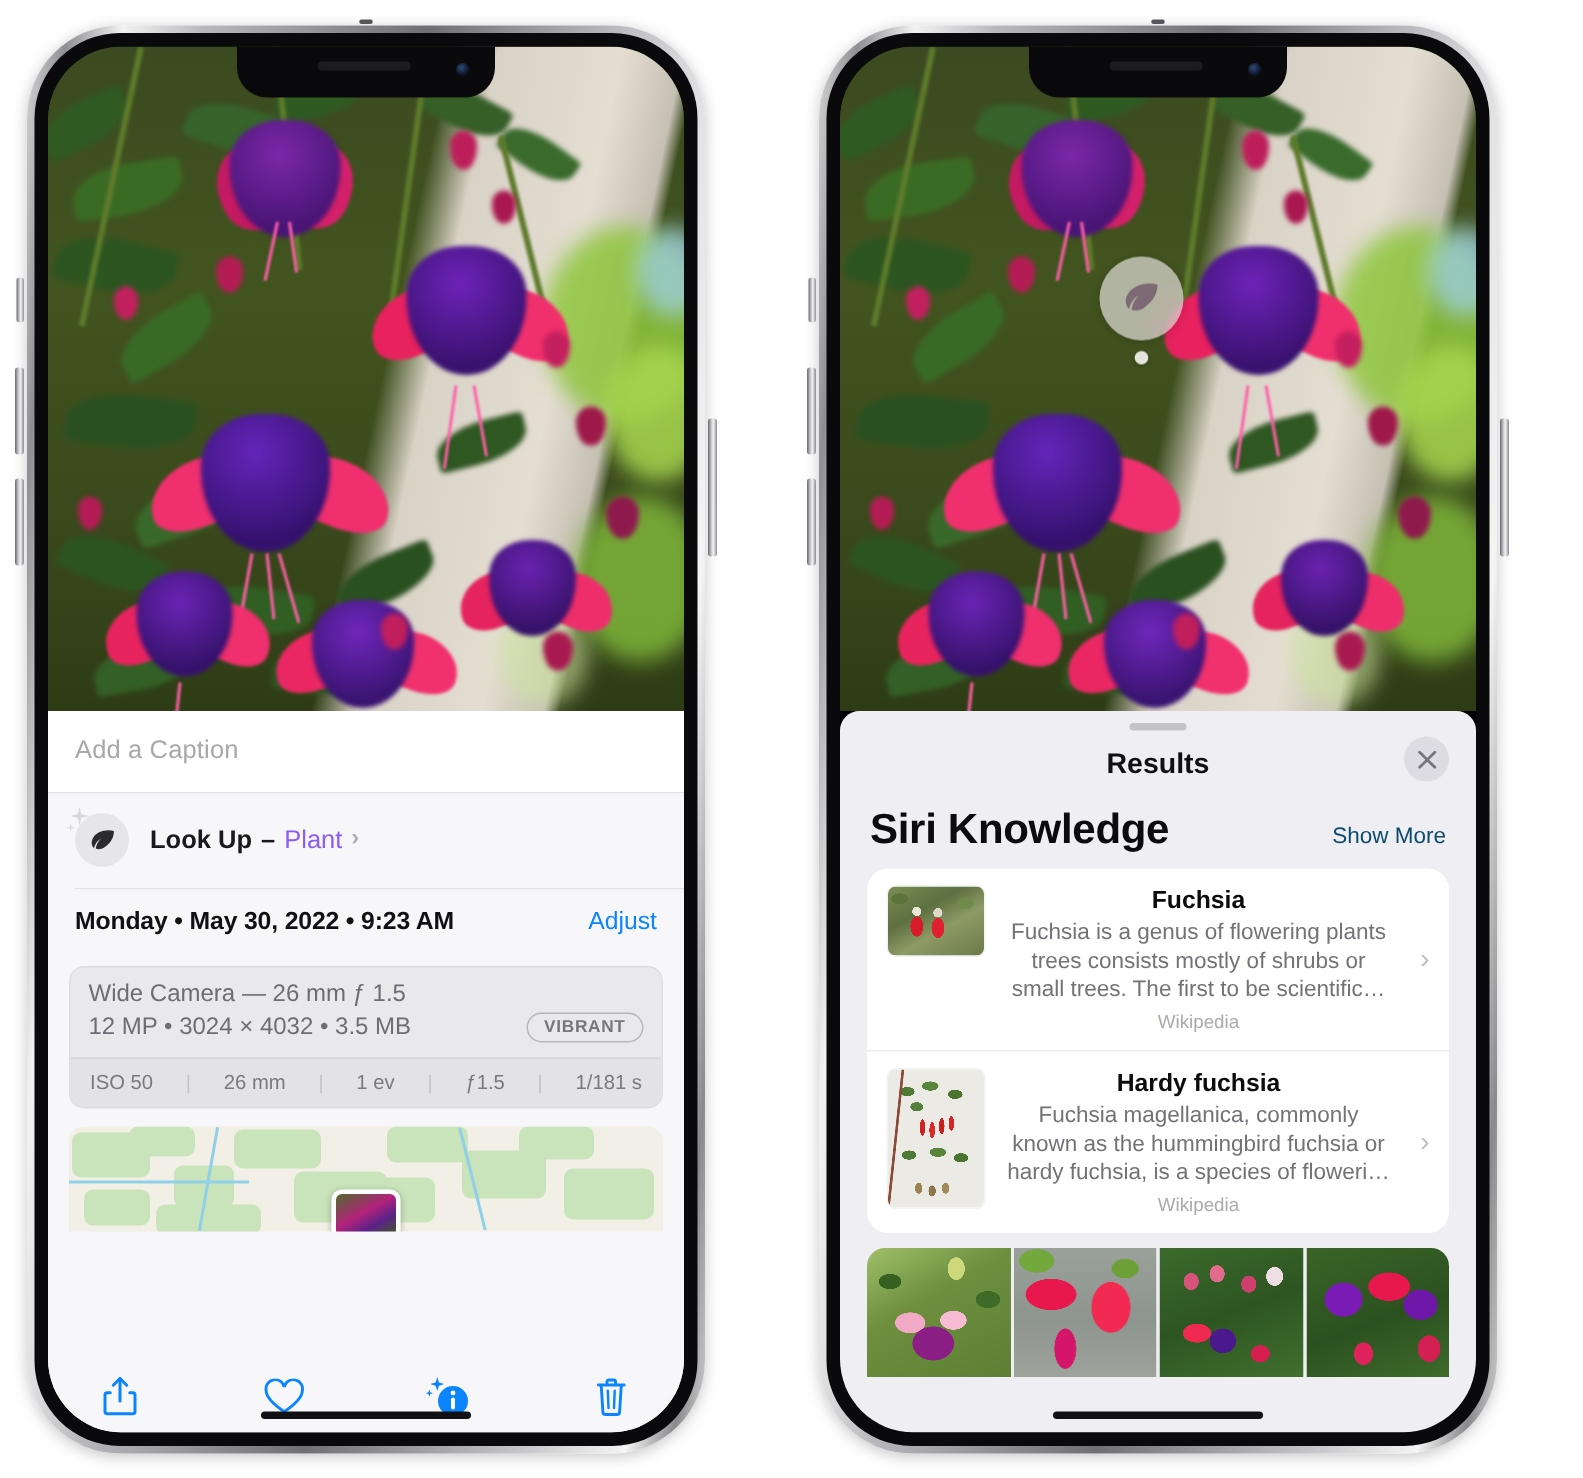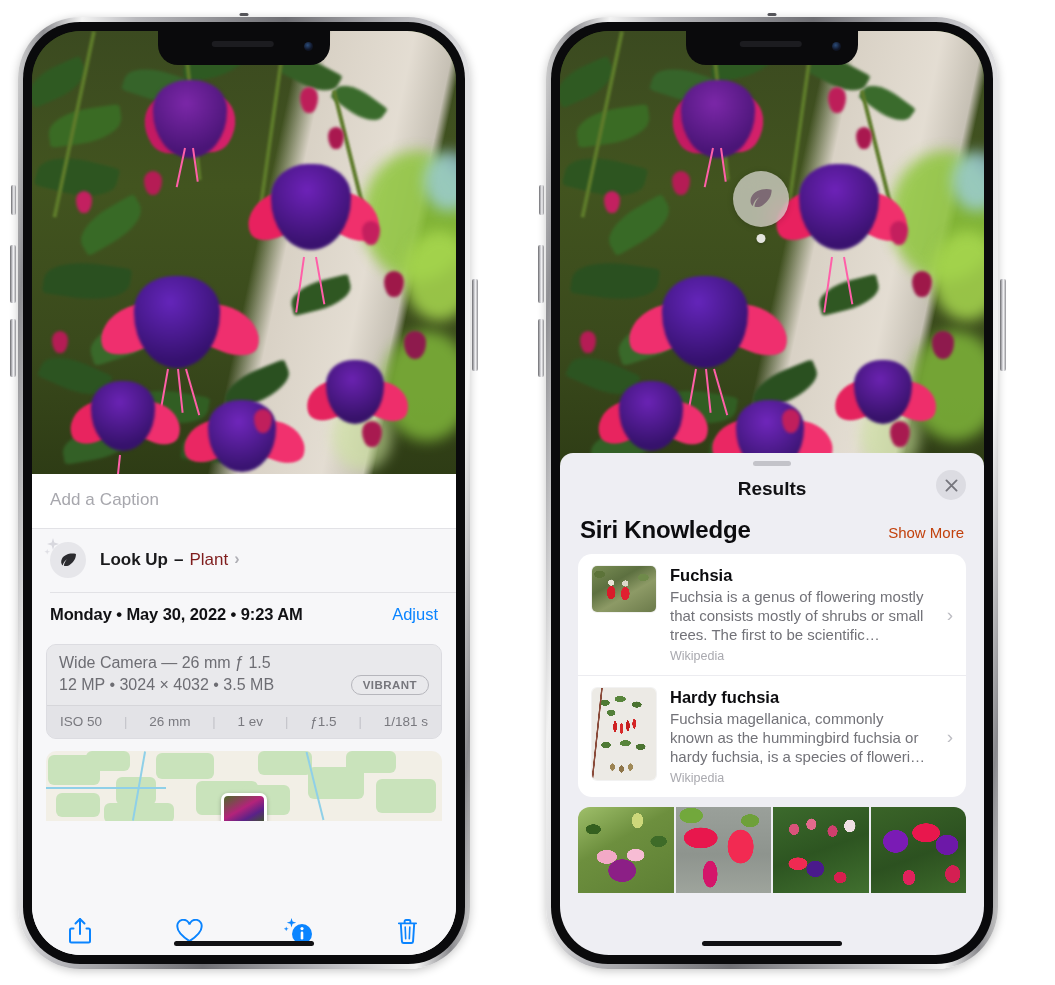--- a/index.html
+++ b/index.html
@@ -158,21 +158,21 @@
     background:#f7f7f9;
   }
   .lu-circle {
     width:36px;height:36px;border-radius:50%;
     background:#e6e6ea;
     display:flex;align-items:center;justify-content:center;
     flex:0 0 auto;
   }
   .lu-spark { position:absolute; left:12px; top:8px; pointer-events:none; }
   .lu-text { font-size:17px; color:#1a1a1c; font-weight:700; display:flex; align-items:flex-start; gap:6px;}
-  .lu-text .sub { font-weight:400; color:#7f1d1d; }
+  .lu-text .sub { font-weight:400; color:#8b5cf6; }
   .lu-chev { color:#b0b0b6; font-size:16px; }
 
   .divider { height:1px; background:#e2e2e6; margin-left:18px; }
 
   .date-block { padding: 12px 18px 10px 18px; background:#f7f7f9; }
   .date-line { display:flex; align-items:baseline; justify-content:space-between; }
   .date-txt { font-size:16.5px; color:#111114; font-weight:700; letter-spacing:-.1px; }
   .adjust { font-size:16.5px; color:#0a84ff; font-weight:400; }
   .file-line { display:flex; align-items:center; gap:9px; margin-top:7px; }
   .file-name { font-size:16px; color:#6d6d73; }
@@ -254,28 +254,28 @@
   }
   .grabber { width:38px;height:5px;border-radius:3px;background:#c3c3c9;margin:8px auto 0 auto;}
   .res-head { position:relative; padding: 12px 0 14px 0; }
   .res-title { text-align:center; font-size:19px; font-weight:700; color:#111114; }
   .close-btn {
     position:absolute; right:18px; top:4px;
     width:30px;height:30px;border-radius:50%;
     background:#dcdce2; display:flex;align-items:center;justify-content:center;
   }
   .sec-head { display:flex;align-items:baseline;justify-content:space-between; padding: 2px 20px 10px 20px; }
-  .sec-title { font-size:24px; font-weight:700; color:#0c0c0f; letter-spacing:-.2px;}
-  .show-more { font-size:15px; color:#c2410c; }
+  .sec-title { font-size:28px; font-weight:700; color:#0c0c0f; letter-spacing:-.2px;}
+  .show-more { font-size:15px; color:#0c4a6e; }
 
   .kcard { margin: 0 18px; background:#fff; border-radius:14px; overflow:hidden; }
   .krow { display:flex; gap:14px; padding: 12px 14px 12px 14px; align-items:flex-start; position:relative;}
   .krow + .krow { border-top:1px solid #ececf0; }
   .kthumb { flex:0 0 auto; border-radius:5px; overflow:hidden; position:relative; box-shadow:0 0 0 1px rgba(0,0,0,.05);}
-  .kbody { flex:1 1 auto; min-width:0; padding-right:24px; }
+  .kbody { flex:1 1 auto; min-width:0; padding-right:24px;text-align:center; }
   .ktitle { font-size:16.5px; font-weight:700; color:#0c0c0f; margin-bottom:2px; }
   .kdesc { font-size:15px; line-height:19px; color:#727278; }
   .ksrc { font-size:12.5px; color:#a9a9af; margin-top:5px; }
   .kchev { position:absolute; right:13px; top:50%; transform:translateY(-50%); color:#bdbdc3; font-size:19px;}
 
   .simstrip { display:flex; margin-top:10px; padding: 0 18px; gap:2px; overflow:hidden; }
   .simthumb { flex:1 1 0; height:86px; overflow:hidden; position:relative; }
   .simstrip .simthumb:first-child { border-radius:12px 0 0 0; }
   .simstrip .simthumb:last-child  { border-radius:0 12px 0 0; }
 
@@ -601,21 +601,21 @@
             </svg>
             <div class="dot"></div>
           </div>
         </div>
 
         <div class="notch">
           <div class="speaker"></div>
           <div class="frontcam"></div>
         </div>
 
-        <div class="results-sheet" style="top:422px;">
+        <div class="results-sheet" style="top:443px;">
           <div class="grabber"></div>
 
           <div class="res-head">
             <div class="res-title">Results</div>
             <div class="close-btn">
               <svg width="15" height="15" viewBox="0 0 16 16">
                 <path d="M2.6 2.6 L13.4 13.4 M13.4 2.6 L2.6 13.4" stroke="#76767d" stroke-width="2" stroke-linecap="round"></path>
               </svg>
             </div>
           </div>
@@ -633,21 +633,21 @@
                 <div class="swatch" style="background:
                   radial-gradient(ellipse 7px 11px at 30% 58%, #d81b2a 0 60%, transparent 62%),
                   radial-gradient(ellipse 7px 11px at 52% 60%, #e02030 0 60%, transparent 62%),
                   radial-gradient(ellipse 5px 5px at 30% 36%, #e8e4d6 0 60%, transparent 62%),
                   radial-gradient(ellipse 5px 5px at 52% 38%, #ddd9cb 0 60%, transparent 62%),
                   radial-gradient(ellipse 9px 6px at 80% 25%, #6f8a4a 0 60%, transparent 62%),
                   radial-gradient(ellipse 9px 6px at 12% 18%, #5c7339 0 60%, transparent 62%);"></div>
               </div>
               <div class="kbody">
                 <div class="ktitle">Fuchsia</div>
-                <div class="kdesc">Fuchsia is a genus of flowering mostly that consists mostly of shrubs or small trees. The first to be scientific…</div>
+                <div class="kdesc">Fuchsia is a genus of flowering plants trees consists mostly of shrubs or small trees. The first to be scientific…</div>
                 <div class="ksrc">Wikipedia</div>
               </div>
               <span class="kchev">›</span>
             </div>
 
             <div class="krow">
               <div class="kthumb" style="width:64px;height:92px;">
                 <div class="swatch" style="background:#eceae5;"></div>
                 <div class="swatch" style="background:
                   linear-gradient(96deg, transparent 12%, #8a4b3a 12.6%, #8a4b3a 14.4%, transparent 15%),

